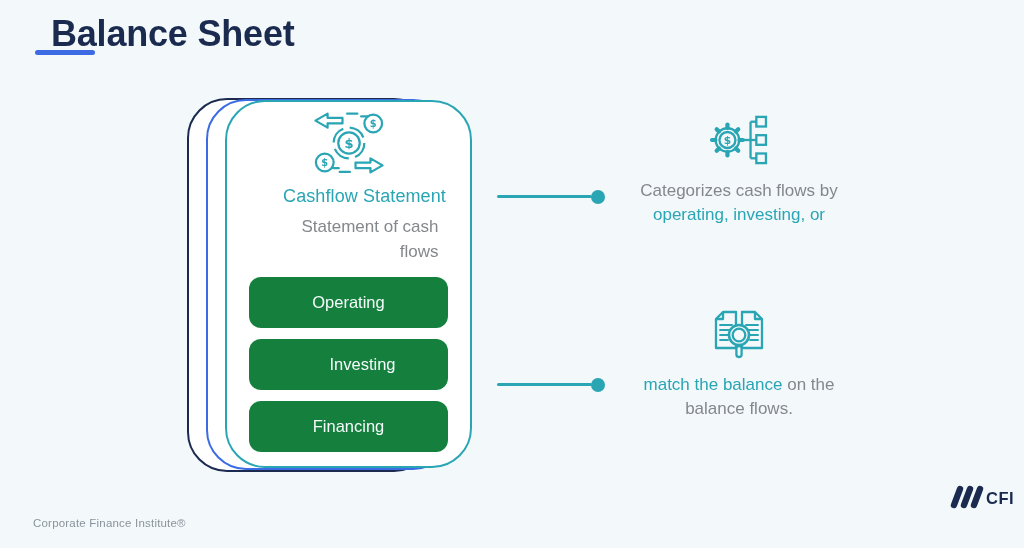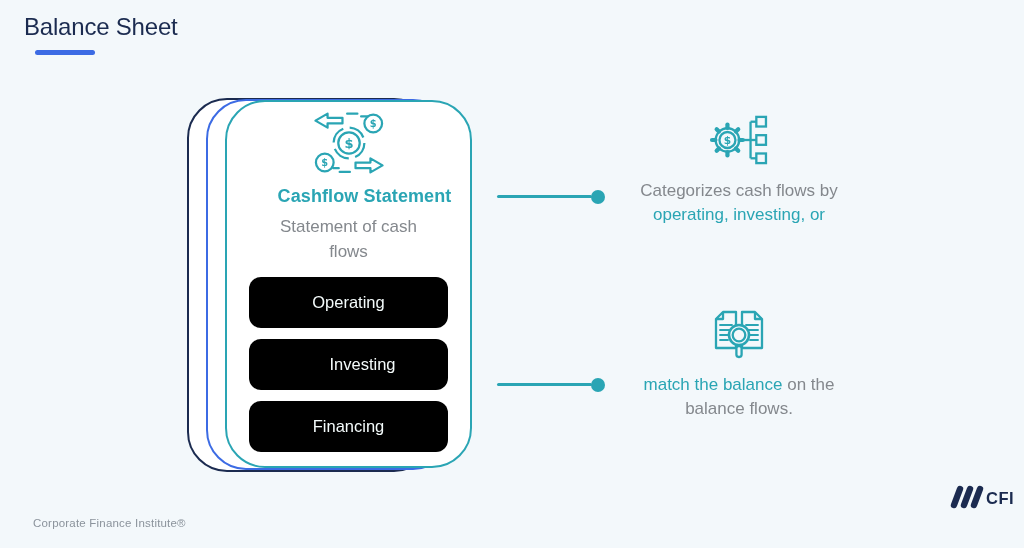--- a/index.html
+++ b/index.html
@@ -8,22 +8,22 @@
     position: relative;
     width: 1024px;
     height: 548px;
     background: #f3f8fb;
     overflow: hidden;
     font-family: "Liberation Sans", "DejaVu Sans", sans-serif;
   }
 
   
   .page-title {
-    position: absolute; left: 24px; top: 13px;
-    font-size: 24px; font-weight: 400; letter-spacing: -0.2px;
+    position: absolute; left: 51px; top: 13px;
+    font-size: 36px; font-weight: 700; letter-spacing: -0.2px;
     color: #1b2b50;
   }
   .title-underline {
     position: absolute; left: 35px; top: 50px;
     width: 60px; height: 5px; border-radius: 3px;
     background: #3c6be4;
   }
 
   
   .card-layer {
@@ -34,32 +34,32 @@
   .card-back   { left: 187px; top: 98px;  height: 374px; border-color: #1b2b50; }
   .card-middle { left: 206px; top: 99px;  height: 371px; border-color: #3c6be4; }
   .card-front  { left: 225px; top: 100px; height: 368px; border-color: #2aa5b4; }
 
   .card-icon {
     position: absolute; top: 9px; left: 50%;
     transform: translateX(-50%);
   }
   .card-title {
     position: absolute; top: 84px; left: 0; width: 100%;
-    text-align: center; font-size: 18px; font-weight: 700;
+    text-align: center; font-size: 18px; font-weight: 400;
     color: #2aa5b4; letter-spacing: 0.1px; padding-left: 32px;
   }
   .card-subtitle {
     position: absolute; top: 112px; left: 50%;
     transform: translateX(-50%); width: 180px;
-    text-align: center; font-size: 17px; line-height: 25px;
+    text-align: right; font-size: 17px; line-height: 25px;
     color: #84888d;
   }
   .pill-button {
     position: absolute; left: 22px; width: 199px; height: 51px;
-    border-radius: 12px; background: #000000; border: none;
+    border-radius: 12px; background: #15803d; border: none;
     display: flex; align-items: center; justify-content: center;
     font-family: inherit; font-size: 16.5px; color: #f4fbfb;
   }
   .pill-1 { top: 175px; }
   .pill-2 { top: 237px; padding-left: 28px; }
   .pill-3 { top: 299px; }
 
   
   .connector-line {
     position: absolute; height: 3px; background: #2aa5b4; border-radius: 2px;

